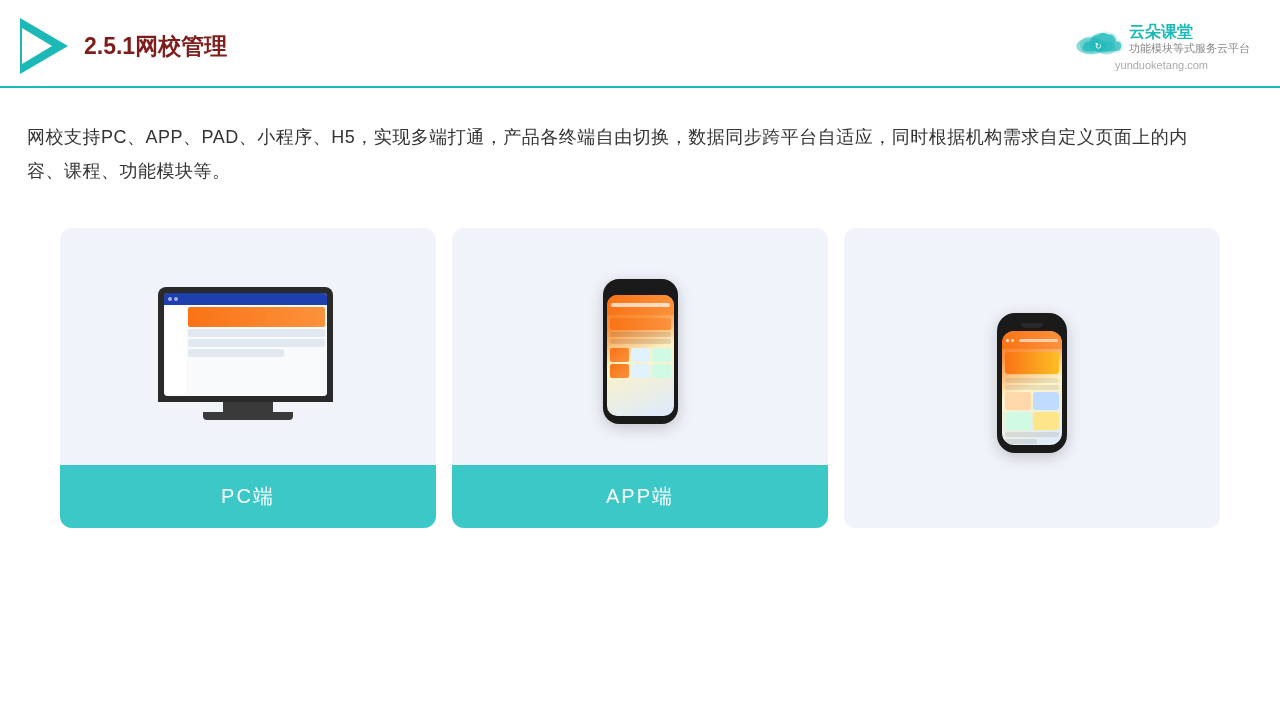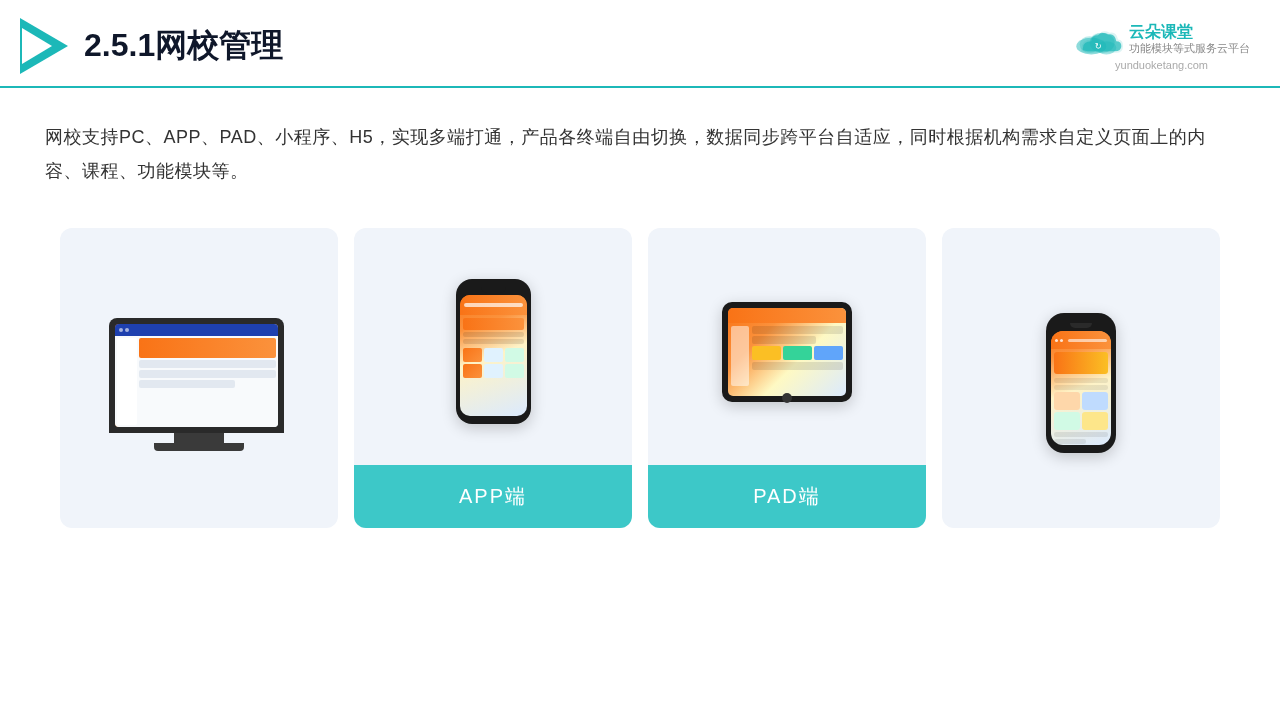--- a/index.html
+++ b/index.html
@@ -42,23 +42,23 @@
       height: 0;
       border-top: 18px solid transparent;
       border-bottom: 18px solid transparent;
       border-left: 30px solid #fff;
       position: absolute;
       top: -18px;
       left: -46px;
     }
 
     .page-title {
-      font-size: 32px;
+      font-size: 23px;
       font-weight: bold;
-      color: #0f172a;
+      color: #7f1d1d;
     }
 
     .header-right {
       display: flex;
       flex-direction: column;
       align-items: center;
     }
 
     .brand-logo {
       display: flex;
@@ -85,21 +85,21 @@
     }
 
     .brand-url {
       font-size: 11px;
       color: #aaa;
       margin-top: 2px;
     }
 
     
     .description {
-      padding: 32px 60px 20px 45px;
+      padding: 32px 60px 20px 27px;
       font-size: 18px;
       color: #333;
       line-height: 1.9;
       letter-spacing: 0.5px;
     }
 
     
     .cards-container {
       display: flex;
       gap: 16px;
@@ -535,20 +535,21 @@
                   </div>
                 </div>
               </div>
             </div>
           </div>
         </div>
         <div class="pc-stand"></div>
         <div class="pc-base"></div>
       </div>
     </div>
+    <div class="device-label">PC端</div>
   </div>
 
   <div class="device-card">
     <div class="device-image-area">
       <div class="phone-mockup">
         <div class="phone-notch"></div>
         <div class="phone-screen">
           <div class="phone-screen-header">
             <div style="flex:1;height:4px;background:rgba(255,255,255,0.7);border-radius:2px;"></div>
           </div>
@@ -564,44 +565,20 @@
               <div class="phone-grid-item"></div>
               <div class="phone-grid-item green"></div>
             </div>
           </div>
         </div>
       </div>
     </div>
     <div class="device-label">APP端</div>
   </div>
 
-  <div class="device-card">
-    <div class="device-image-area">
-      <div class="tablet-mockup">
-        <div class="tablet-home-btn"></div>
-        <div class="tablet-screen">
-          <div class="tablet-top"></div>
-          <div class="tablet-body">
-            <div class="tablet-sidebar"></div>
-            <div class="tablet-main">
-              <div class="tablet-row"></div>
-              <div class="tablet-row" style="width:70%"></div>
-              <div class="tablet-card-row">
-                <div class="tablet-card tc1"></div>
-                <div class="tablet-card tc2"></div>
-                <div class="tablet-card tc3"></div>
-              </div>
-              <div class="tablet-row"></div>
-            </div>
-          </div>
-        </div>
-      </div>
-    </div>
-    <div class="device-label">PAD端</div>
-  </div>
 
   <div class="device-card">
     <div class="device-image-area">
       <div class="phone-mockup-tall">
         <div class="phone-tall-notch"></div>
         <div class="phone-tall-screen">
           <div class="phone-tall-header">
             <div class="pth-dot"></div>
             <div class="pth-dot"></div>
             <div style="flex:1;height:3px;background:rgba(255,255,255,0.6);border-radius:2px;margin-left:3px;"></div>

